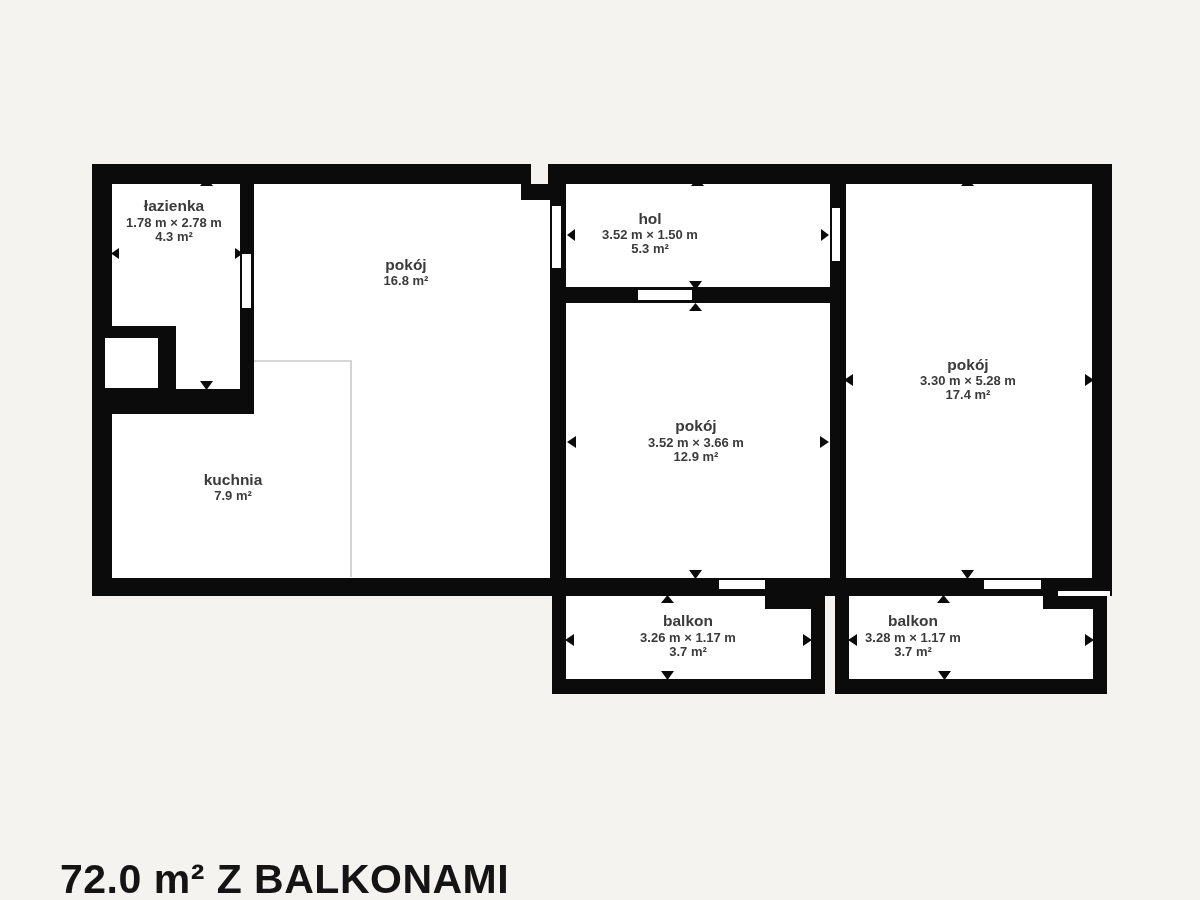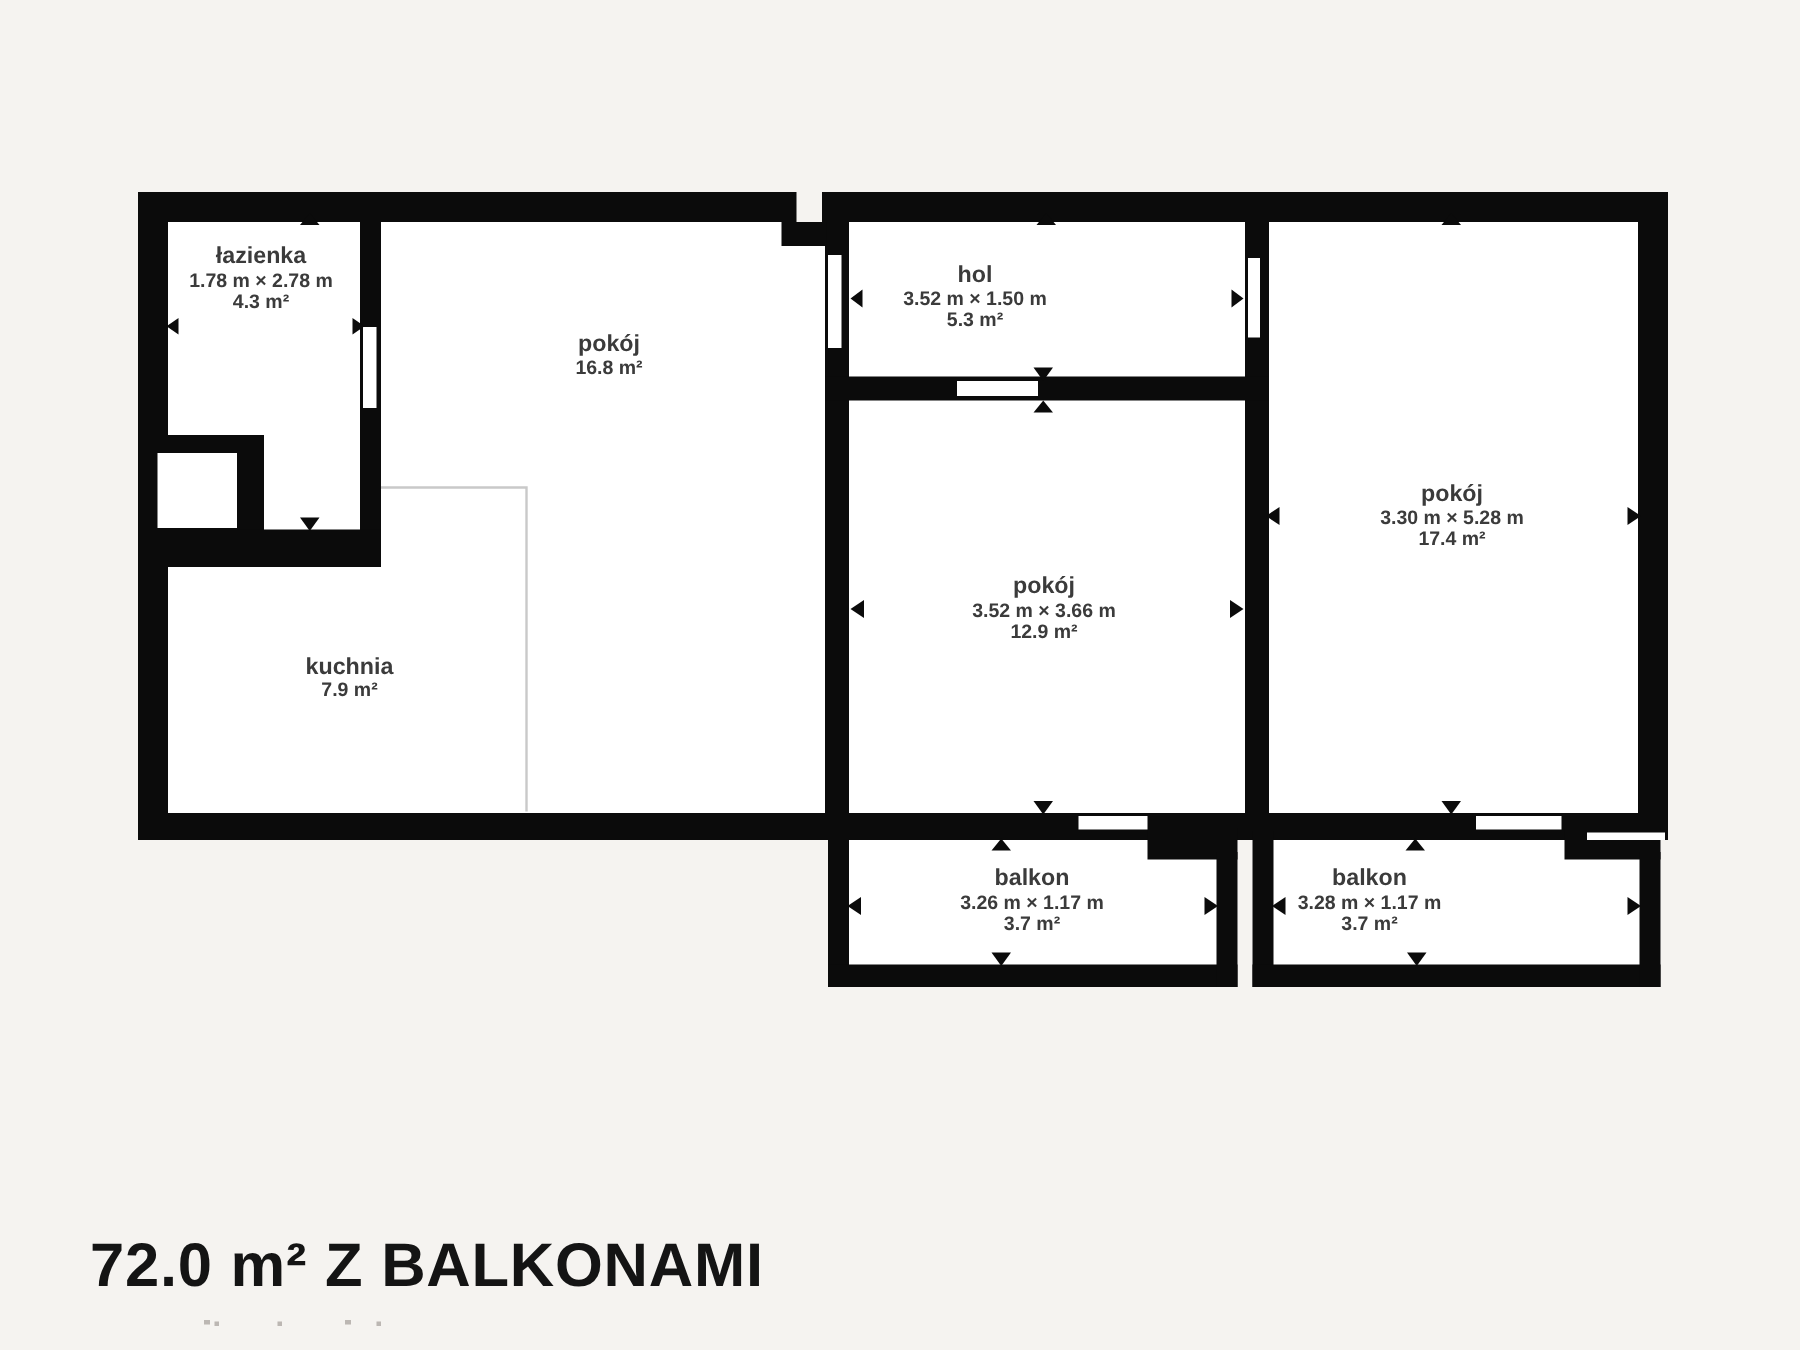--- a/index.html
+++ b/index.html
@@ -1,21 +1,21 @@
 <!DOCTYPE html>
 <html><head>
 <meta charset="utf-8">
 <style>
   html,body{margin:0;padding:0;}
   body{
     width:1200px;height:900px;overflow:hidden;
     background:#f5f3f0;
     font-family:"Liberation Sans", sans-serif;
   }
-  .stage{position:relative;width:1200px;height:692px;}
+  .stage{position:relative;width:1200px;height:692px;margin-top:36px;}
   svg{display:block;}
   .wall{fill:#0b0b0b;}
   .roomfill{fill:#ffffff;}
   .open{fill:#ffffff;}
   .bggap{fill:#f5f3f0;}
   .arrow{fill:#0b0b0b;}
   .kline{fill:none;stroke:#c9c9c9;stroke-width:1.6px;}
   text.rname{
     font-family:"Liberation Sans",sans-serif;font-weight:700;font-size:15.5px;
     fill:#3b3b3b;text-anchor:middle;

